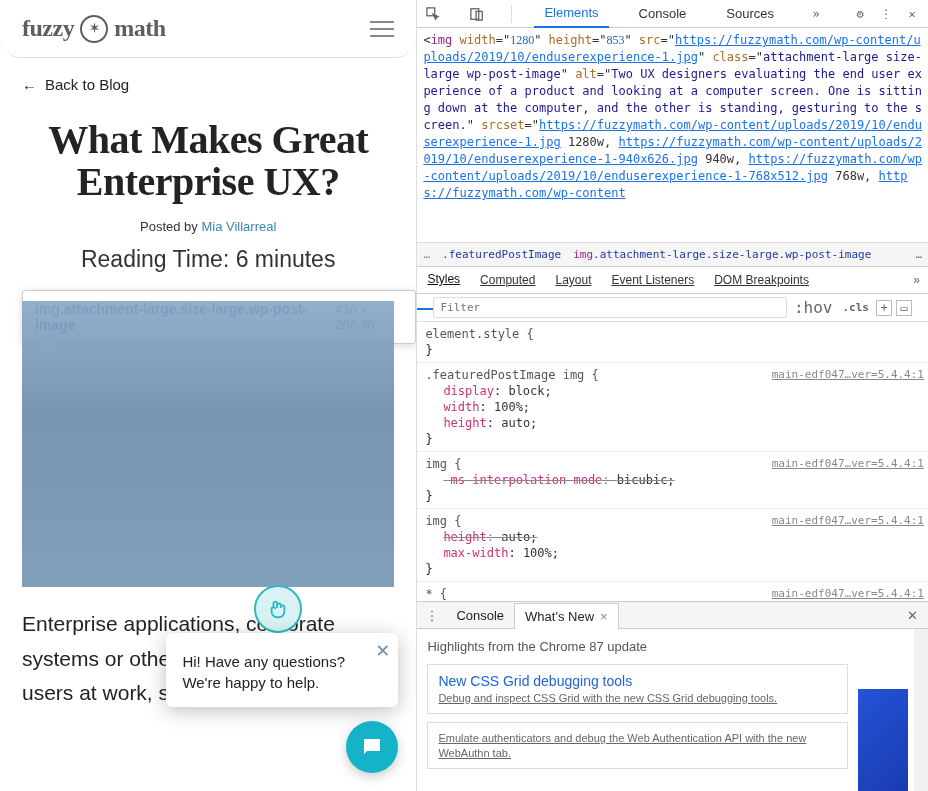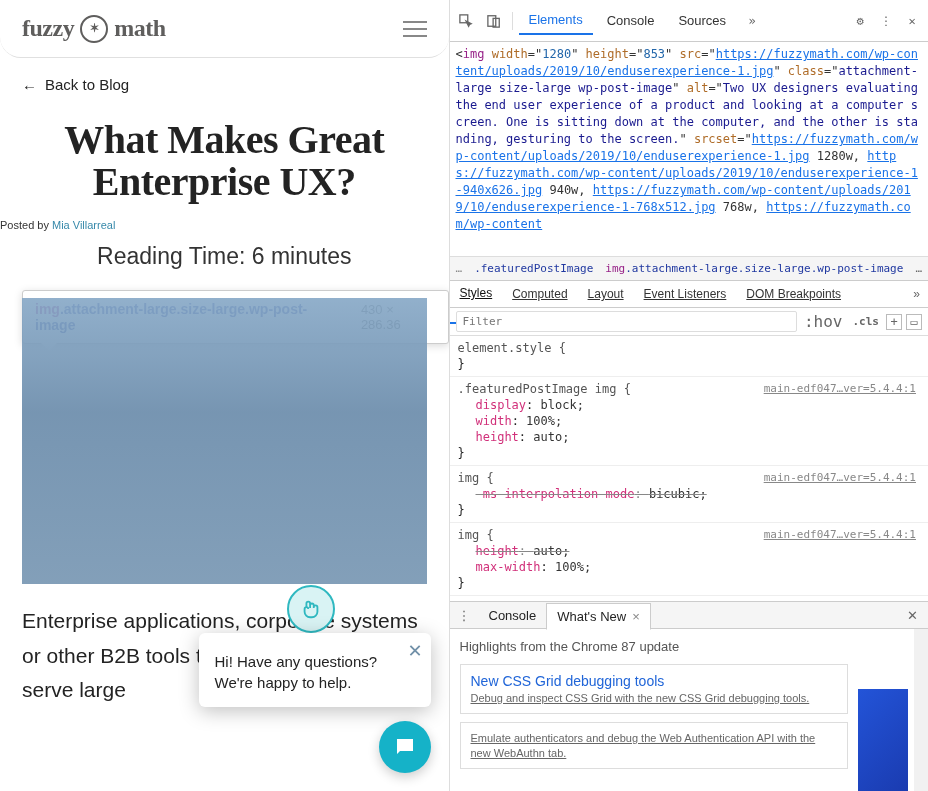--- a/index.html
+++ b/index.html
@@ -8,78 +8,78 @@
 .devtools { flex:1; height:791px; background:#fff; display:flex; flex-direction:column; font-family:Menlo,Monaco,Consolas,monospace; font-size:12px; }
 
 
 .page-header { height:58px; display:flex; align-items:center; justify-content:space-between; padding:0 22px; border-bottom:1px solid #e0e0e0;border-radius:21px; }
 .logo { display:flex; align-items:center; gap:6px; font-family:Georgia,serif; font-size:24px; font-weight:700; color:#5f5e5d; letter-spacing:-0.5px; }
 .logo-circle { width:28px; height:28px; border:2px solid #5f5e5d; border-radius:50%; display:flex; align-items:center; justify-content:center; font-size:12px; }
 .hamburger { display:flex; flex-direction:column; gap:5px; cursor:pointer; }
 .hamburger span { width:24px; height:2px; background:#888; }
 .back-link { display:flex; align-items:center; gap:8px; padding:18px 22px 8px; color:#232323; font-size:15px; }
 .title { font-family:Georgia,serif; font-size:40px; font-weight:900; line-height:1.05; text-align:center; padding:18px 40px 10px; color:#232323; letter-spacing:-0.5px; }
-.byline { font-size:11px; padding:6px 0; color:#333; }
+.byline { text-align:center; font-size:13px; padding:6px 0; color:#333; }
 .byline a { color:#3789aa; text-decoration:none; }
 .reading { text-align:center; font-size:23px; padding:6px 16px 18px; color:#333; }
 .tooltip { position:absolute; left:22px; top:290px; background:#fff; border:1px solid #ccc; border-radius:3px; box-shadow:0 2px 8px rgba(0,0,0,.15); padding:10px 12px; font-size:14px; display:flex; align-items:center; gap:20px; min-width:300px; }
 .tooltip .sel { color:#992288; font-weight:600; }
 .tooltip .sel .tag { color:#992288; }
 .tooltip .sel .cls { color:#2038a0; }
 .tooltip .dim { color:#555; font-size:13px; }
 .tooltip::after { content:''; position:absolute; bottom:-8px; left:18px; border:8px solid transparent; border-top-color:#fff; border-bottom:none; }
 .post-image { margin:10px 22px; height:286px; background:linear-gradient(180deg,#88a9c7 0%,#6b8cab 40%,#7897b3 100%); position:relative; display:flex; align-items:flex-end; justify-content:center; opacity:.92; }
 .paragraph { font-size:21px; line-height:1.65; padding:10px 22px; color:#232323; }
 .chat-bubble { position:absolute; right:18px; bottom:18px; width:52px; height:52px; border-radius:50%; background:#15b2c8; display:flex; align-items:center; justify-content:center; box-shadow:0 4px 12px rgba(0,0,0,.2); }
 .chat-bubble svg { width:24px; height:24px; fill:#fff; }
 .chat-popup { position:absolute; right:18px; bottom:84px; width:232px; background:#fff; border-radius:6px; box-shadow:0 4px 20px rgba(0,0,0,.25); padding:18px 16px 14px; font-size:15px; line-height:1.4; }
 .chat-popup .close { position:absolute; top:6px; right:8px; color:#7190a8; font-size:18px; cursor:pointer; }
 .hand-badge { position:absolute; right:114px; bottom:158px; width:48px; height:48px; border-radius:50%; border:2px solid #2fb8c0; background:#d9f3f4; display:flex; align-items:center; justify-content:center; }
 
 
-.dt-toolbar { height:42px; border-bottom:1px solid #ccc; display:flex; align-items:center; padding:0 4px; gap:4px; }
+.dt-toolbar { height:28px; border-bottom:1px solid #ccc; display:flex; align-items:center; padding:0 4px; gap:20px; }
 .dt-toolbar .ico { width:24px; height:24px; display:flex; align-items:center; justify-content:center; color:#666; cursor:pointer; border-radius:2px; }
 .dt-toolbar .sep { width:1px; height:18px; background:#ddd; margin:0 2px; }
 .dt-tab { padding:6px 10px; font-family:-apple-system,sans-serif; font-size:13px; color:#333; cursor:pointer; }
 .dt-tab.active { color:#1a73e8; border-bottom:2px solid #1a73e8; }
 .dt-toolbar .right { margin-left:auto; display:flex; align-items:center; gap:2px; }
 
 .dt-html { flex:0 0 214px; overflow:hidden; background:#fff; padding:4px 6px; font-size:12px; line-height:17px; word-break:break-all; color:#333; }
 .dt-html .tag { color:#972288; }
 .dt-html .attrn { color:#af6c28; }
 .dt-html .attrv { color:#1a73e8; text-decoration:underline; }
-.dt-html .attrq { color:#26a; }
+.dt-html .attrq { color:#26a;font-family:Liberation Serif, serif; }
 .dt-html .alt { color:#1a1a8f; }
 .dt-html .link { color:#1a73e8; text-decoration:underline; }
 
 .dt-crumbs { height:24px; border-top:1px solid #ddd; display:flex; align-items:center; padding:0 6px; font-size:11px; gap:12px; overflow:hidden; white-space:nowrap; background:#f5f5f5; }
 .dt-crumbs .cr1 .cls { color:#2038a0; }
 .dt-crumbs .cr2 { color:#972288; }
 .dt-crumbs .cr2 .cls { color:#2038a0; }
 .dt-crumbs .more { margin-left:auto; color:#666; }
 
 .dt-subtabs { height:28px; border-top:1px solid #ccc; border-bottom:1px solid #ccc; display:flex; align-items:center; font-family:-apple-system,sans-serif; font-size:12px; }
 .dt-subtabs .stab { padding:22px 10px; cursor:pointer; color:#333;text-decoration:underline; }
 .dt-subtabs .stab.active { border-bottom:2px solid #1a73e8; color:#111; }
 .dt-subtabs .more { margin-left:auto; padding:0 8px; color:#666; }
 
-.dt-filter { height:28px; display:flex; align-items:center; border-bottom:1px solid #ddd; padding:0 6px; gap:4px; }
+.dt-filter { height:28px; display:flex; align-items:center; border-bottom:1px solid #ddd; padding:0 16px; gap:4px; }
 .dt-filter input { flex:1; border:1px solid #ddd; border-radius:2px; padding:3px 6px; font-size:11px; font-family:inherit; color:#666; }
 .dt-filter .hov { font-size:16px; color:#666; padding:0 3px; }
 .dt-filter .cls { font-size:11px; color:#666; padding:0 3px; font-weight:600; }
 .dt-filter .plus { width:16px; height:16px; border:1px solid #bbb; display:flex; align-items:center; justify-content:center; font-size:12px; color:#666; }
 
 .dt-styles { flex:1; overflow:hidden; font-size:12px; line-height:16px; }
 .dt-styles .rule { padding:4px 8px; border-bottom:1px solid #eee; position:relative; }
 .dt-styles .selector { color:#555; }
 .dt-styles .prop { padding-left:18px; }
 .dt-styles .pname { color:#d1307a; }
 .dt-styles .pval { color:#333; }
 .dt-styles .struck { text-decoration:line-through; color:#888; }
-.dt-styles .source { position:absolute; right:12px; top:4px; font-size:11px; color:#888; text-decoration:underline; }
+.dt-styles .source { position:absolute; right:4px; top:4px; font-size:11px; color:#888; text-decoration:underline; }
 
 .dt-drawer-tabs { height:28px; border-top:1px solid #ccc; border-bottom:1px solid #ccc; display:flex; align-items:center; font-family:-apple-system,sans-serif; font-size:13px; background:#f5f5f5; }
 .dt-drawer-tabs .ico { padding:0 8px; color:#666; }
 .dt-drawer-tabs .dtab { padding:5px 10px; cursor:pointer; }
 .dt-drawer-tabs .dtab.active { background:#fff; border:1px solid #ccc; border-bottom-color:#fff; position:relative; top:1px; }
 .dt-drawer-tabs .dtab .x { color:#888; margin-left:6px; }
 .dt-drawer-tabs .close { margin-left:auto; padding:0 10px; color:#666; cursor:pointer; }
 
 .dt-whatsnew { flex:0 0 162px; overflow:hidden; font-family:-apple-system,sans-serif; font-size:13px; display:flex; }
 .dt-whatsnew-body { flex:1; padding:8px 10px; }

